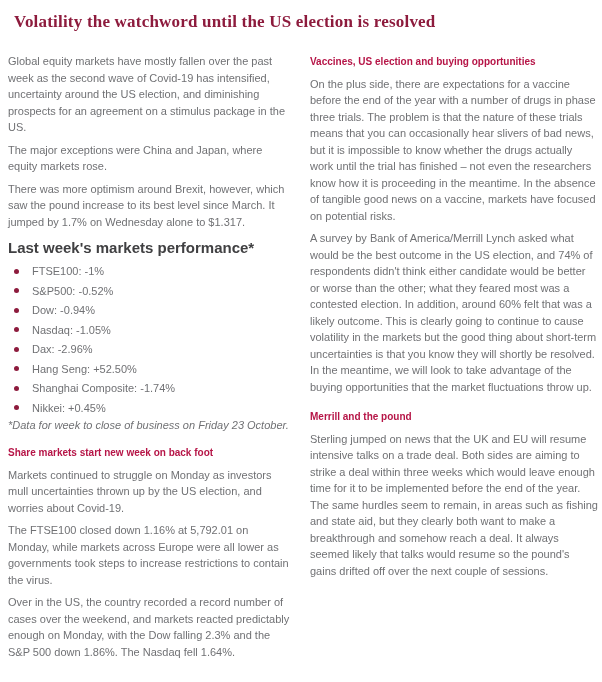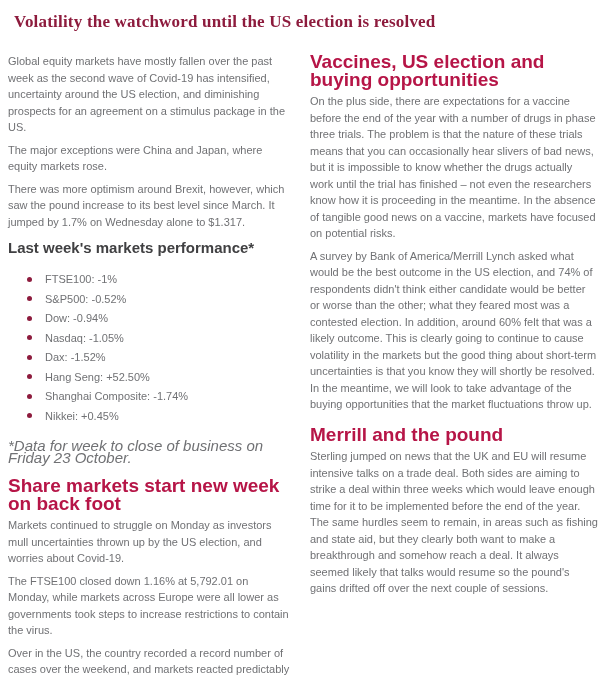--- a/index.html
+++ b/index.html
@@ -34,57 +34,57 @@
   .col-left  { width: 282px; flex: none; }
   .col-right { width: 288px; flex: none; }
   .col > :first-child { margin-top: 0; }
   p.body {
     font-size: 11px;
     line-height: 16.5px;
     color: var(--c-body, #707174);
     margin: 0 0 6px 0;
   }
   h2.section-heading {
-    font-size: 19px;
+    font-size: 10px;
     line-height: 17.5px;
     font-weight: bold;
     color: var(--c-heading, #b61547);
     margin: 13px 0 5px 0;
   }
   h3.subhead {
     font-size: 15px;
     line-height: 15px;
     font-weight: bold;
     color: var(--c-subhead, #404042);
     margin: 10px 0 8px 0;
   }
   ul.bullets {
     list-style: none;
-    margin: 16px;
+    margin: 3px;
     padding: 0;
   }
   ul.bullets li {
     position: relative;
     padding-left: 21px;
     font-size: 11px;
     line-height: 16.5px;
     color: var(--c-body, #707174);
     margin-bottom: 3px;
   }
   .dot {
     position: absolute;
     left: 3px;
     top: 5.5px;
     width: 5px;
     height: 5px;
     border-radius: 50%;
     background: var(--c-bullet, #8d1b3d);
   }
   p.footnote {
-    font-size: 15px;
+    font-size: 11px;
     line-height: 12px;
     font-style: italic;
     color: var(--c-body, #707174);
     margin: 3px 0 0 0;
   }
 </style>
 </head>
 <body>
 
 <div class="page">
@@ -98,21 +98,21 @@
       <p class="body">The major exceptions were China and Japan, where equity markets rose.</p>
       <p class="body">There was more optimism around Brexit, however, which saw the pound increase to its best level since March. It jumped by 1.7% on Wednesday alone to $1.317.</p>
 
       <h3 class="subhead">Last week's markets performance*</h3>
 
       <ul class="bullets">
         <li><span class="dot"></span><span>FTSE100: -1%</span></li>
         <li><span class="dot"></span><span>S&amp;P500: -0.52%</span></li>
         <li><span class="dot"></span><span>Dow: -0.94%</span></li>
         <li><span class="dot"></span><span>Nasdaq: -1.05%</span></li>
-        <li><span class="dot"></span><span>Dax: -1.52%</span></li>
+        <li><span class="dot"></span><span>Dax: -2.96%</span></li>
         <li><span class="dot"></span><span>Hang Seng: +52.50%</span></li>
         <li><span class="dot"></span><span>Shanghai Composite: -1.74%</span></li>
         <li><span class="dot"></span><span>Nikkei: +0.45%</span></li>
       </ul>
 
       <p class="footnote">*Data for week to close of business on Friday 23 October.</p>
 
       <h2 class="section-heading">Share markets start new week on back foot</h2>
       <p class="body">Markets continued to struggle on Monday as investors mull uncertainties thrown up by the US election, and worries about Covid-19.</p>
       <p class="body">The FTSE100 closed down 1.16% at 5,792.01 on Monday, while markets across Europe were all lower as governments took steps to increase restrictions to contain the virus.</p>

